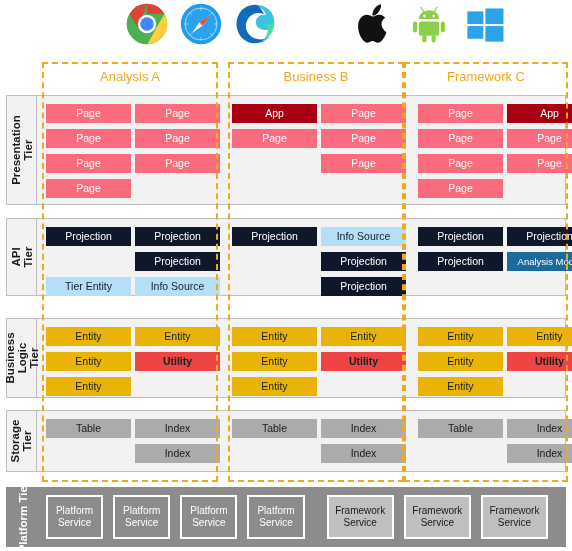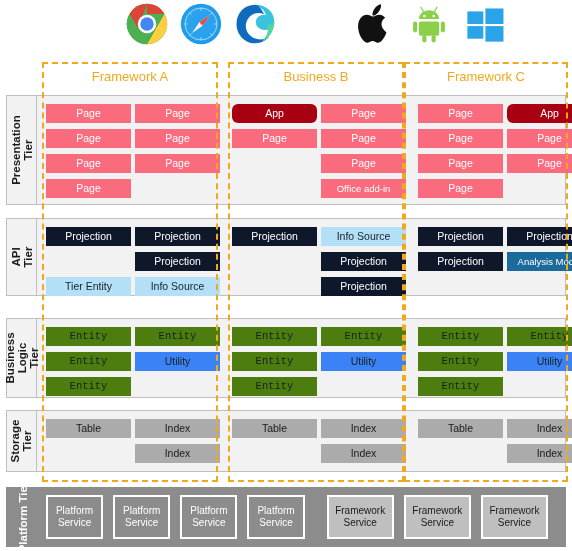--- a/index.html
+++ b/index.html
@@ -79,27 +79,27 @@
     font-size: 10.5px;
     color: #ffffff;
     white-space: nowrap;
     overflow: hidden;
     font-family: "Liberation Sans", sans-serif;
   }
   .cell.spacer { background: transparent !important; }
 
   
   .t-page     { background: #FB6B7E; color: #ffffff; }
-  .t-app      { background: #A80012; color: #ffffff; border-radius: 6px; }
+  .t-app      { background: #A80012; color: #ffffff; }
   .t-addin    { background: #FB6B7E; color: #ffffff; font-size: 9.5px; }
   .t-proj     { background: #0f172a; color: #ffffff; }
   .t-light    { background: #B3E0F7; color: #17202a; }
   .t-analysis { background: #1B6A9C; color: #ffffff; font-size: 9.5px; }
-  .t-entity   { background: #4d7c0f; color: #14231c; font-family: Liberation Mono, monospace; }
-  .t-utility  { background: #3b82f6; color: #14231c; }
+  .t-entity   { background: #eab308; color: #14231c; }
+  .t-utility  { background: #ef4444; color: #14231c; font-weight: bold; }
   .t-table    { background: #ABABAB; color: #1a1a1a; }
   .t-index    { background: #ABABAB; color: #1a1a1a; }
 
   
   #platform-tier {
     position: absolute;
     left: 6px; top: 487px; width: 560px; height: 60px;
     background: #8C8C8C;
   }
   #platform-tier .tier-label {
@@ -220,21 +220,20 @@
           <div class="slot" style="left: 194px; width: 174px;">
             <div class="slot-inner">
               <div class="col">
                 <div class="cell t-app">App</div>
                 <div class="cell t-page">Page</div>
               </div>
               <div class="col">
                 <div class="cell t-page">Page</div>
                 <div class="cell t-page">Page</div>
                 <div class="cell t-page">Page</div>
-                <div class="cell t-addin">Office add-in</div>
               </div>
             </div>
           </div>
           <div class="slot" style="left: 380px; width: 174px;">
             <div class="slot-inner">
               <div class="col">
                 <div class="cell t-page">Page</div>
                 <div class="cell t-page">Page</div>
                 <div class="cell t-page">Page</div>
                 <div class="cell t-page">Page</div>
@@ -377,21 +376,21 @@
                 <div class="cell t-index">Index</div>
                 <div class="cell t-index">Index</div>
               </div>
             </div>
           </div>
         </div>
       </div>
     </div>
   <div id="comps-layer">
       <div class="comp-col" style="left: 42px; top: 62px; width: 176px; height: 420px;">
-        <div class="comp-title">Framework A</div>
+        <div class="comp-title">Analysis A</div>
       </div>
       <div class="comp-col" style="left: 228px; top: 62px; width: 176px; height: 420px;">
         <div class="comp-title">Business B</div>
       </div>
       <div class="comp-col" style="left: 404px; top: 62px; width: 164px; height: 420px;">
         <div class="comp-title">Framework C</div>
       </div>
     </div>
 
   <div id="platform-tier">

